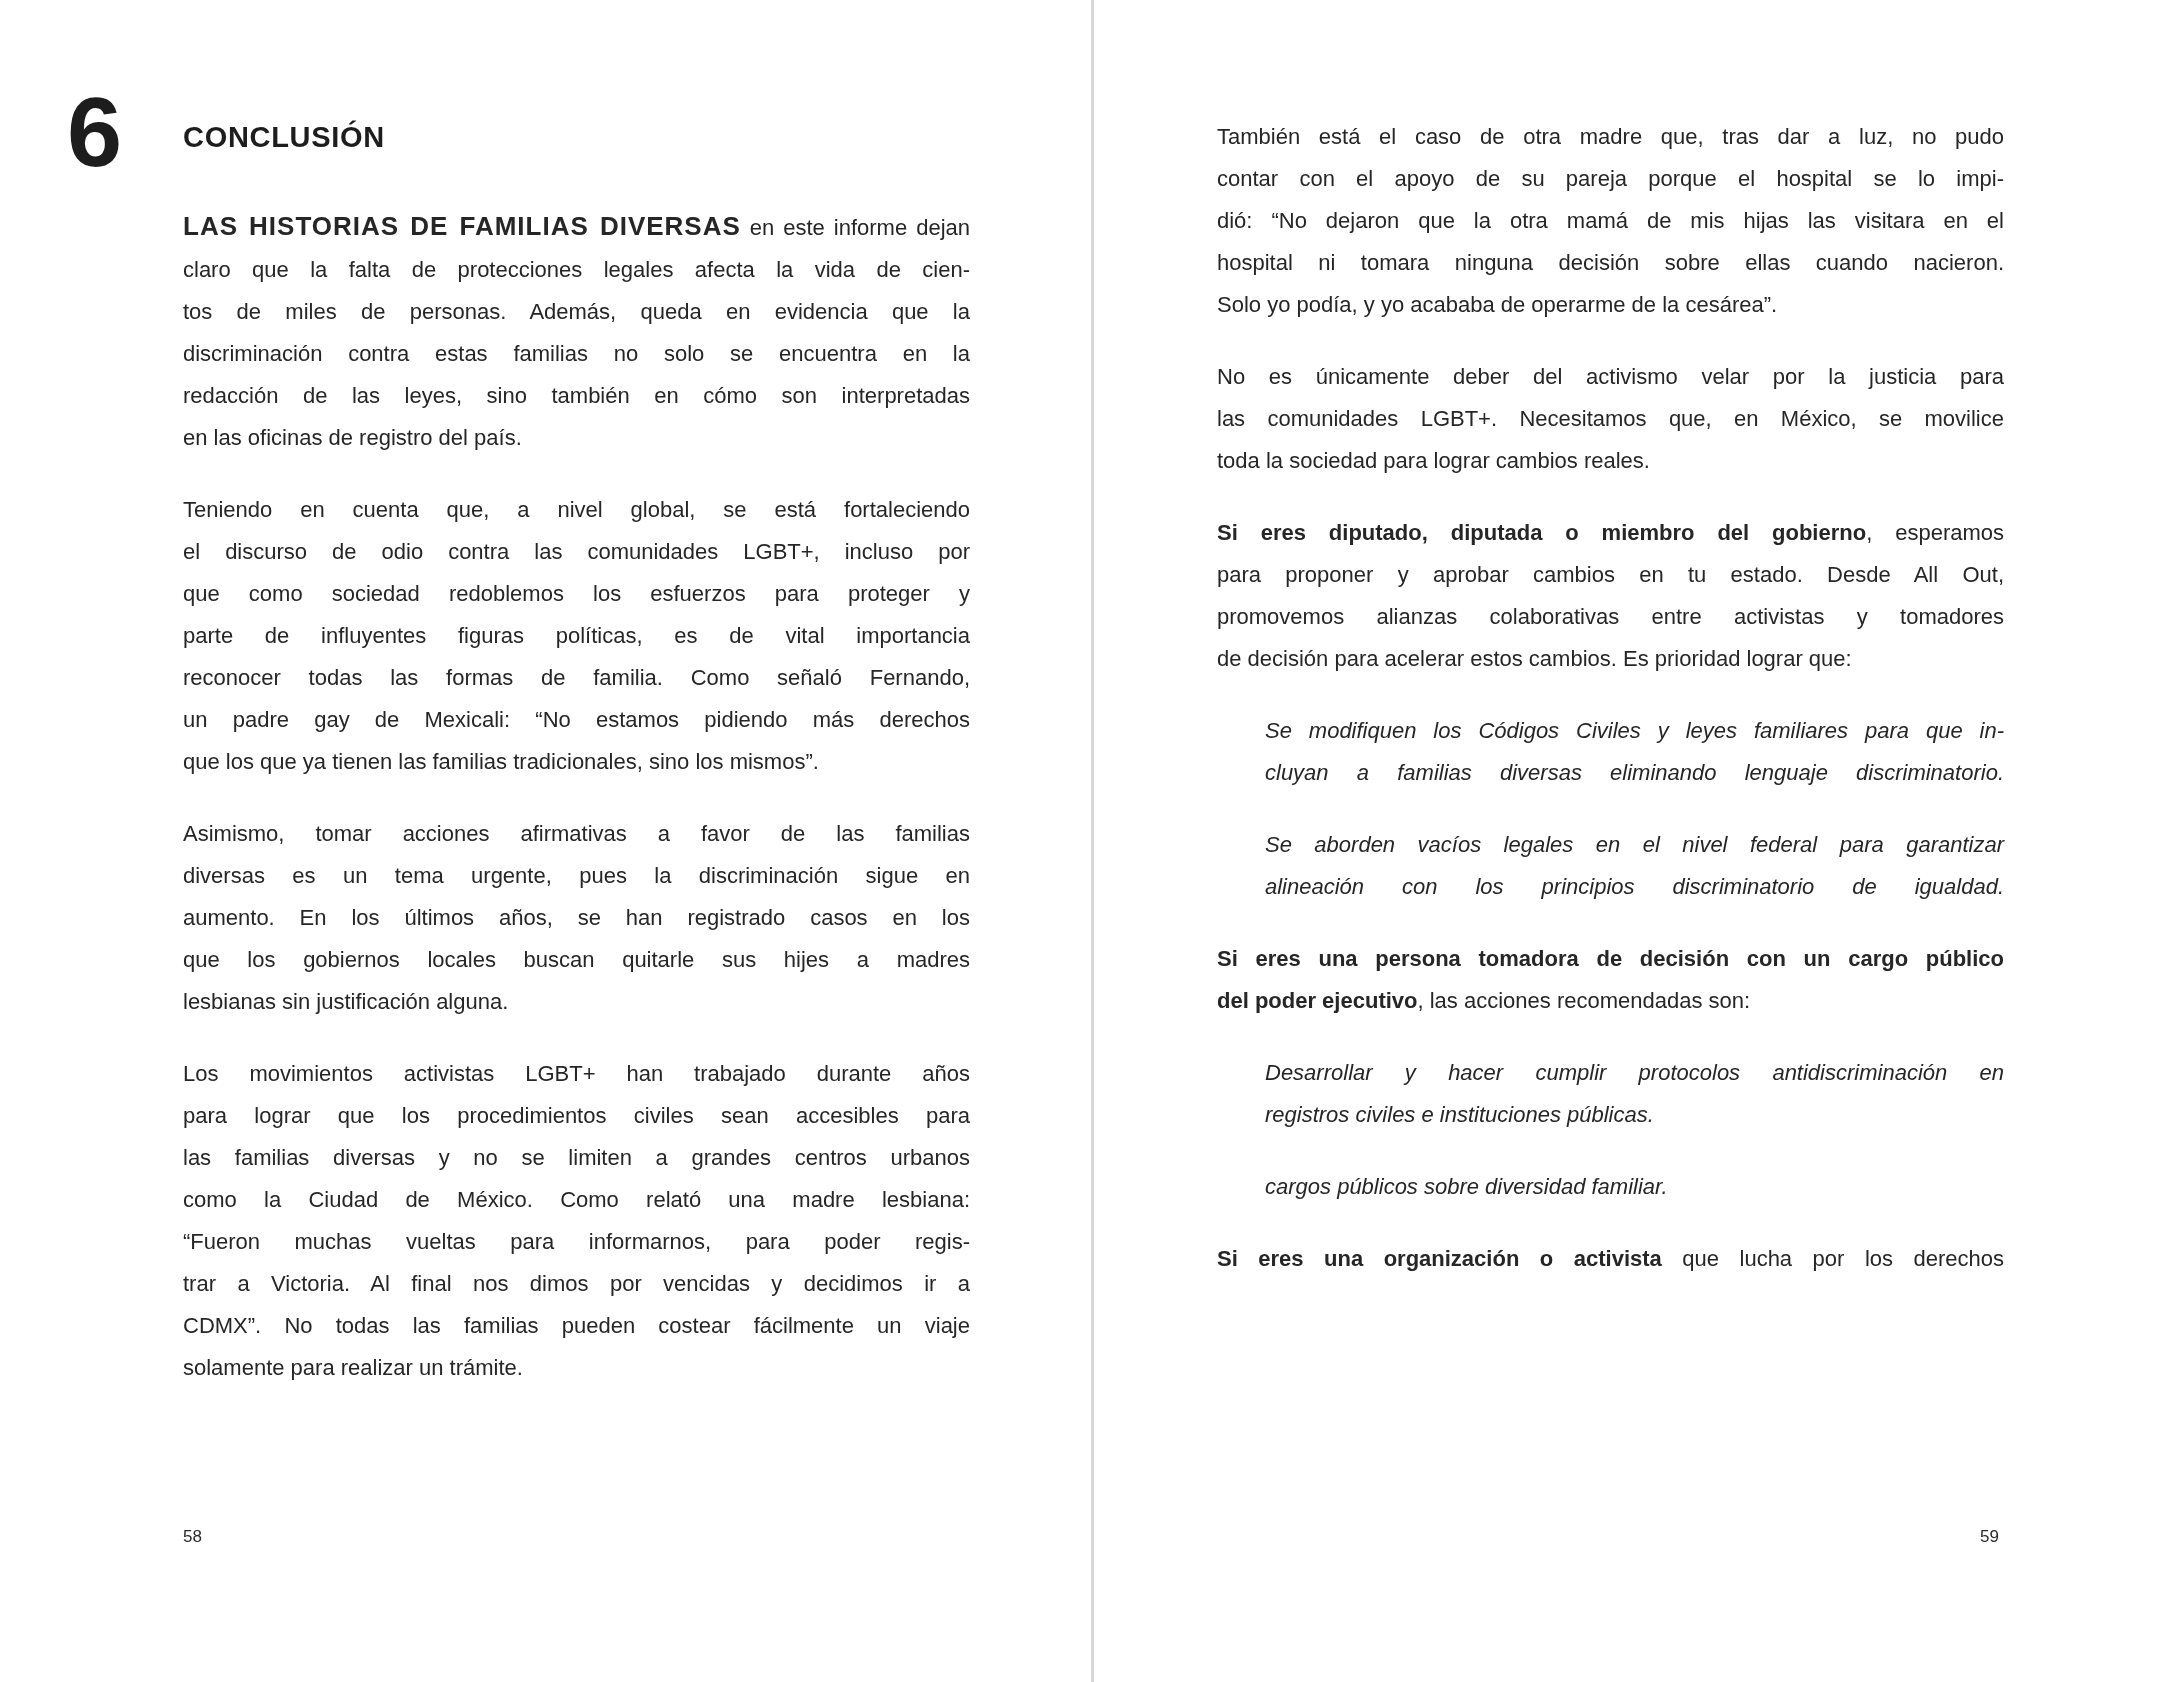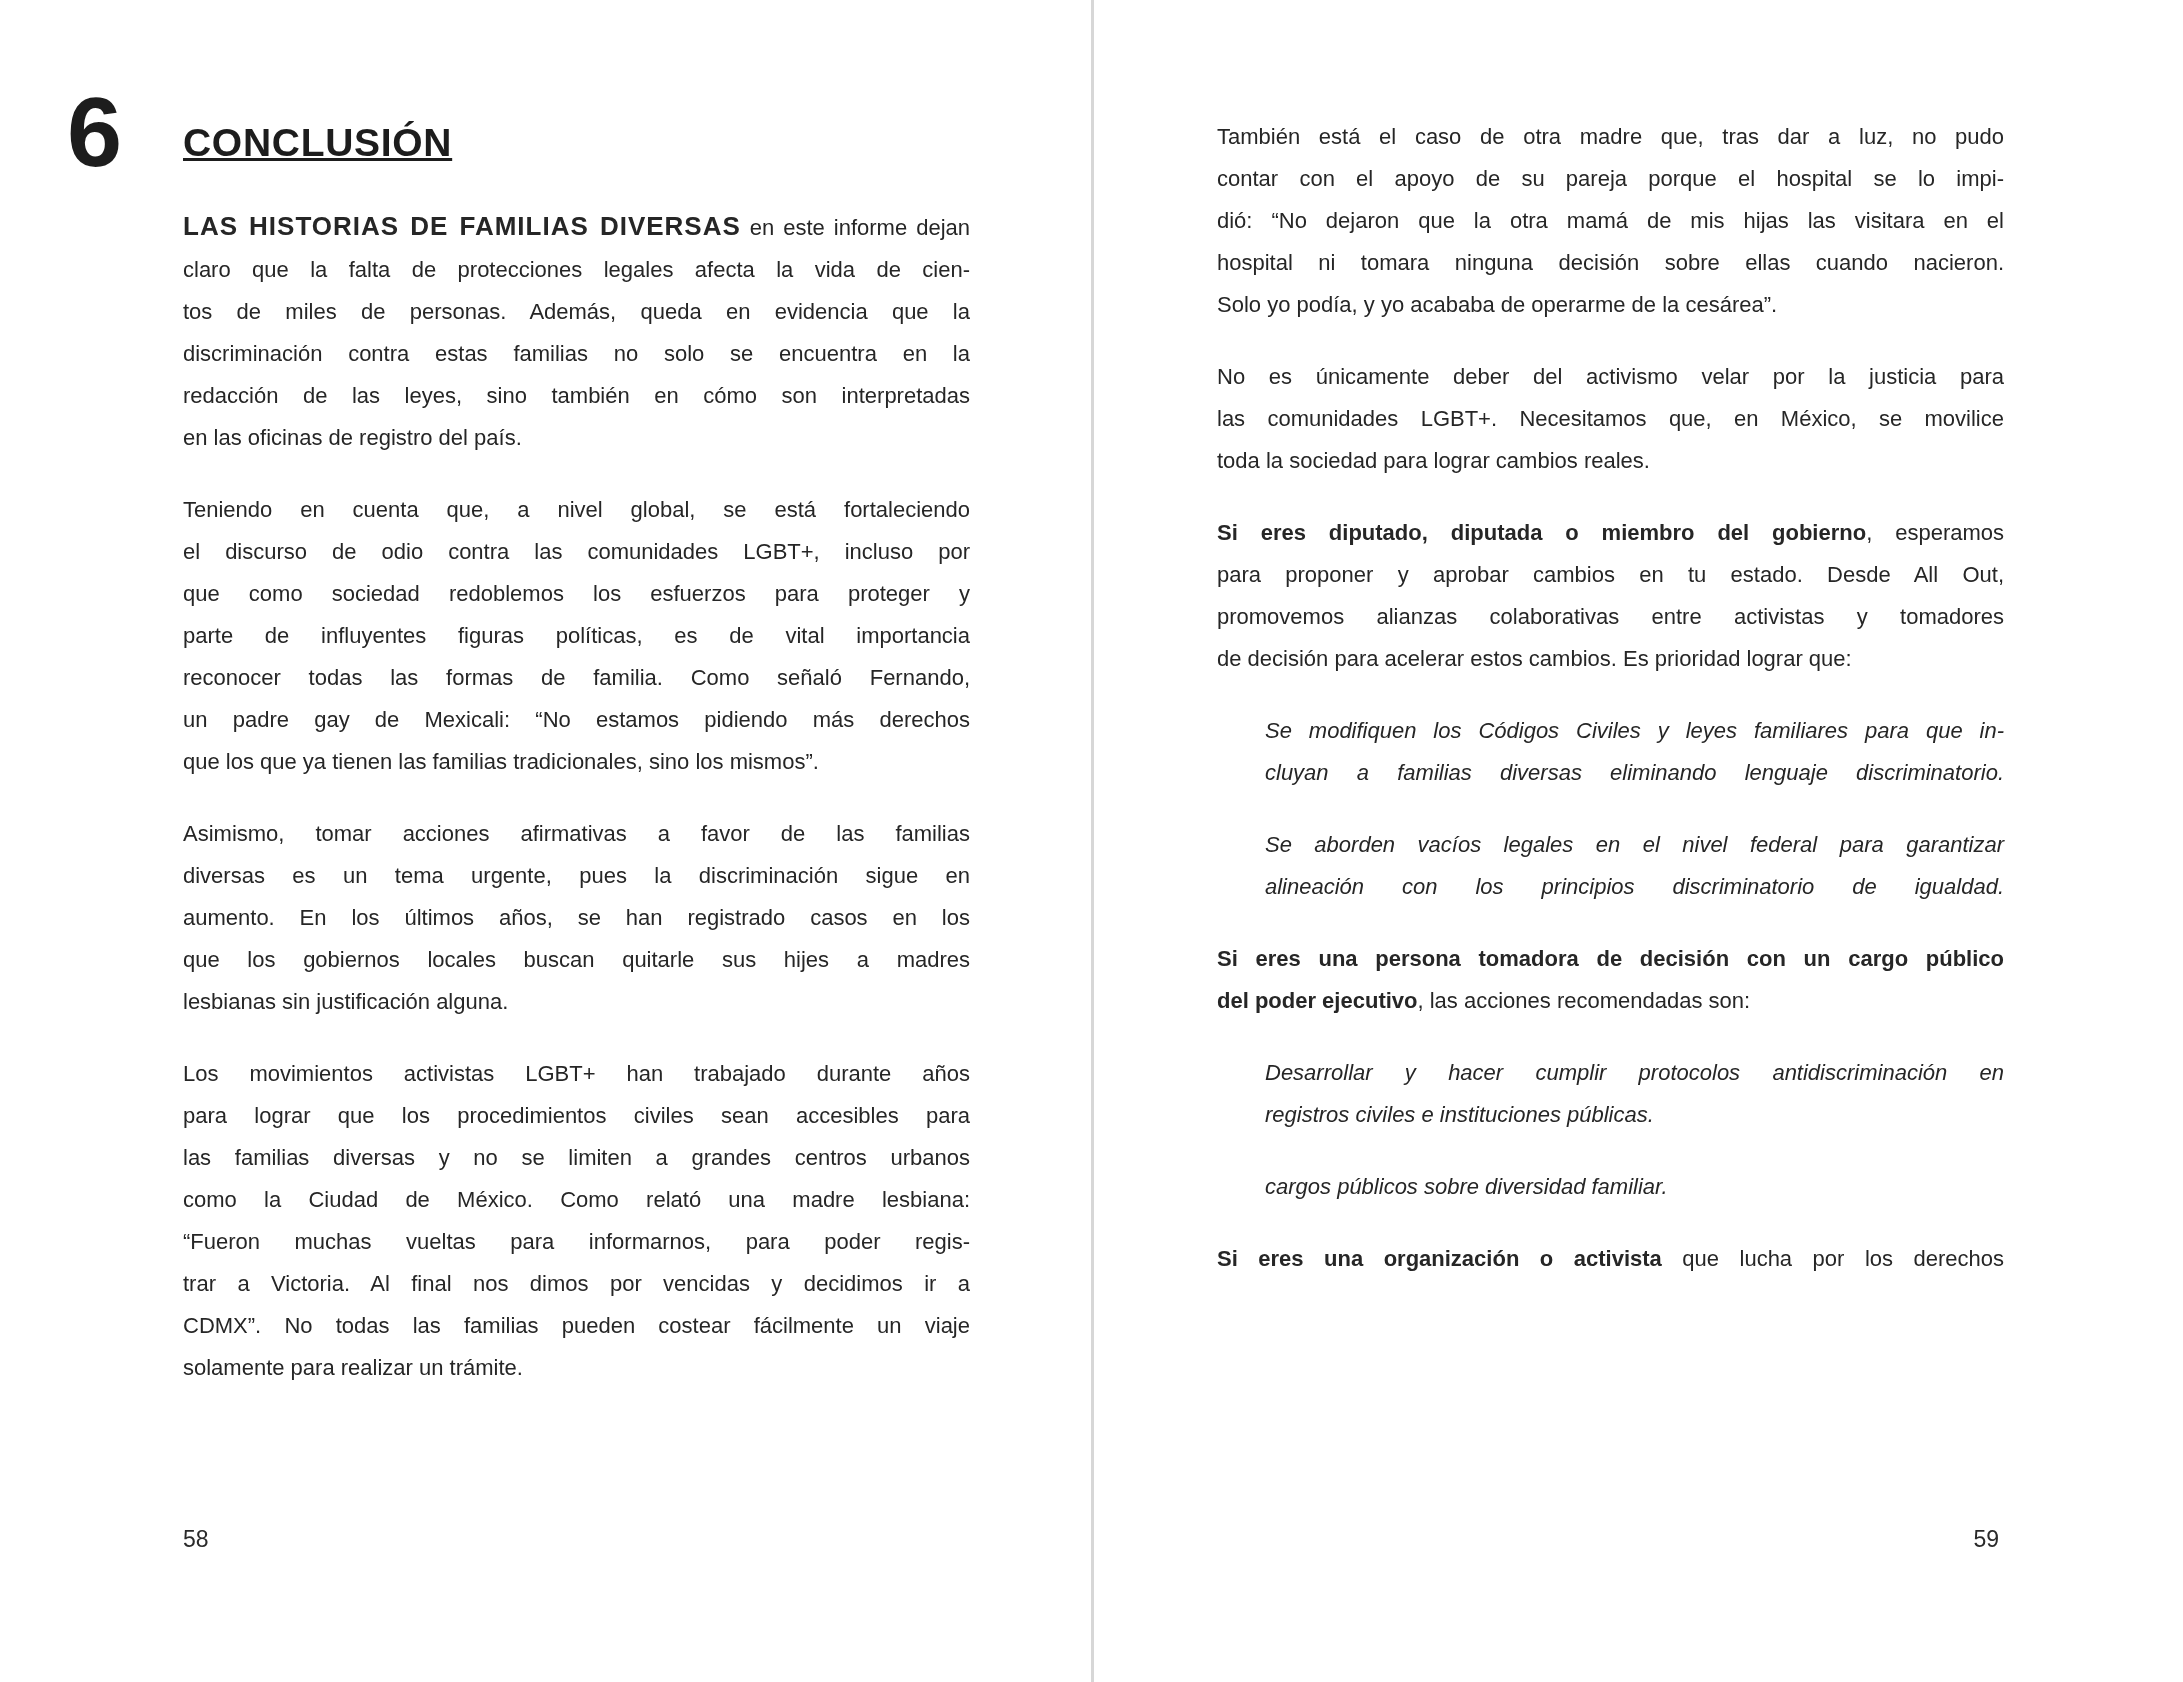--- a/index.html
+++ b/index.html
@@ -7,35 +7,35 @@
     width:2183px;height:1682px;position:relative;background:#ffffff;
     font-family:"Liberation Sans","DejaVu Sans",sans-serif;
     color:#262626;overflow:hidden;
   }
   .divider{position:absolute;left:1091px;top:0;width:2.7px;height:1682px;background:#d7d7d7;}
   .chapter-number{
     position:absolute;left:67px;top:82px;font-size:99px;font-weight:700;line-height:1;
     letter-spacing:-1.4px;color:#1d1d1d;
   }
   .heading{
-    position:absolute;left:183px;top:123px;margin:0;font-size:39px;font-weight:700;
-    letter-spacing:0.7px;line-height:1;color:#1d1d1d;text-decoration:underline;
+    position:absolute;left:183px;top:123px;margin:0;font-size:29px;font-weight:700;
+    letter-spacing:0.7px;line-height:1;color:#1d1d1d;
   }
   .body-col{position:absolute;width:787px;font-size:22px;line-height:42px;}
   .left-col{left:183px;top:205px;}
   .right-col{left:1209px;top:116px;margin-left:8px;}
   .para{margin:0 0 30px 0;}
   .para.quote{padding-left:48px;font-style:italic;}
   .line{
     white-space:nowrap;text-align:justify;text-align-last:justify;
   }
   .line.end{text-align-last:left;}
   .lead-caps{font-weight:700;font-size:26px;letter-spacing:1px;}
   .lead-bold{font-weight:700;}
-  .pagenum{position:absolute;top:1528px;font-size:23px;line-height:1;color:#2a2a2a;}
+  .pagenum{position:absolute;top:1528px;font-size:17px;line-height:1;color:#2a2a2a;}
   .pagenum.left{left:183px;}
   .pagenum.right{right:184px;text-align:center;}
 </style>
 </head>
 <body>
 
 <div class="divider"></div>
 
 <div class="chapter-number">6</div>
 <h1 class="heading">CONCLUSIÓN</h1>

